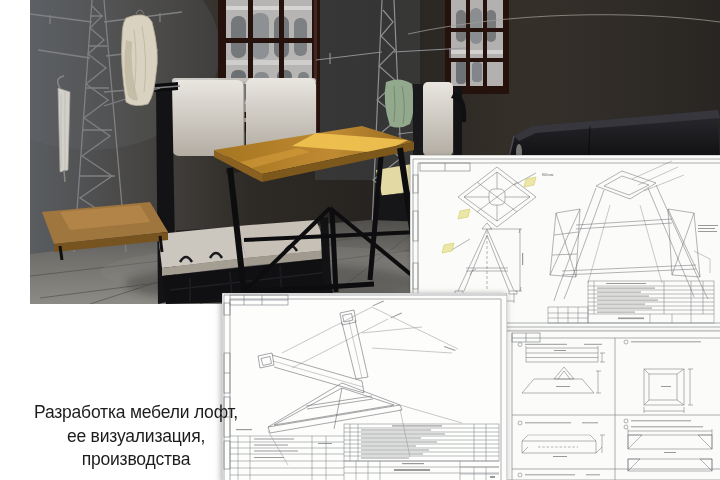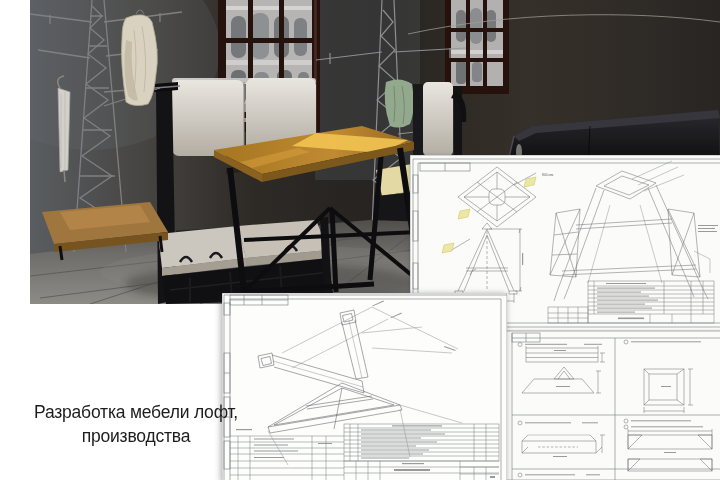--- a/index.html
+++ b/index.html
@@ -463,16 +463,17 @@
           <rect x="32" y="151.5" width="34" height="1"></rect>
         <rect x="32" y="157.5" width="44" height="1"></rect>
           <rect x="32" y="164" width="30" height="1"></rect>
         <rect x="14" y="136" width="16" height="1.2"></rect>
       </g>
     </g>
   </svg>
 
   <div class="caption">
     <div>Разработка мебели лофт,</div>
+    <div>ее визуализация,</div>
     <div>производства</div>
   </div>
 
 </div>
 
 </body></html>

